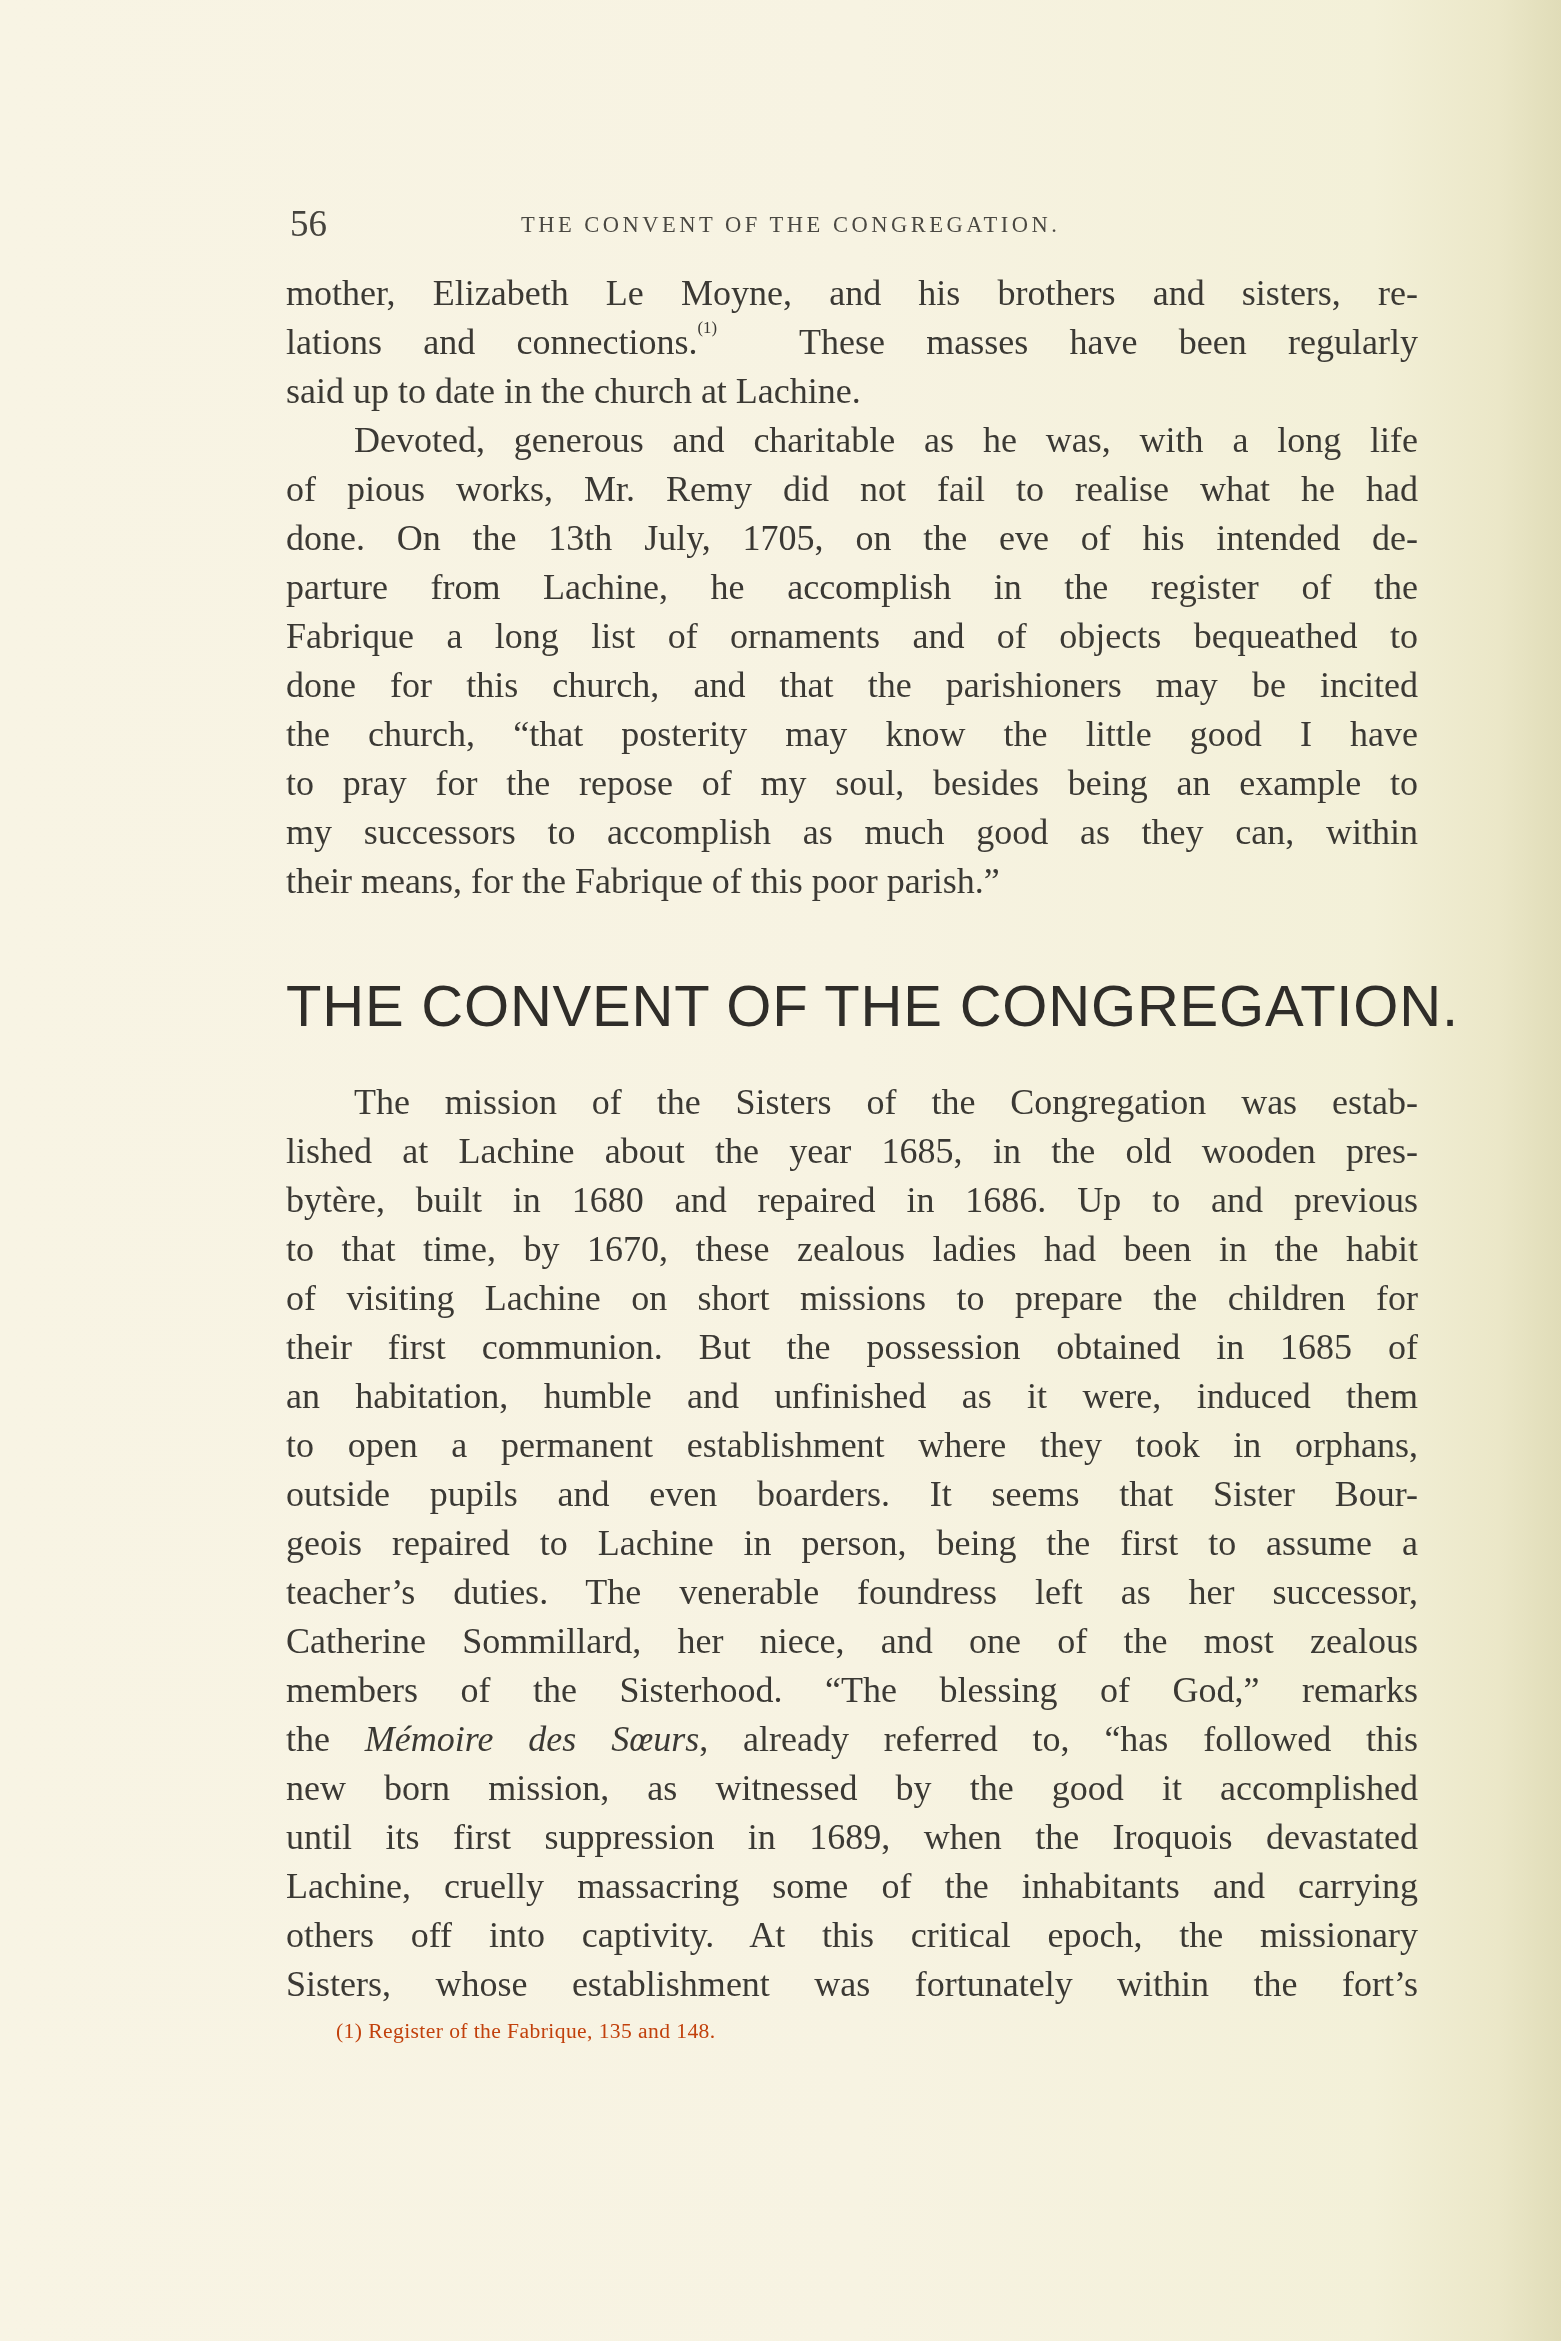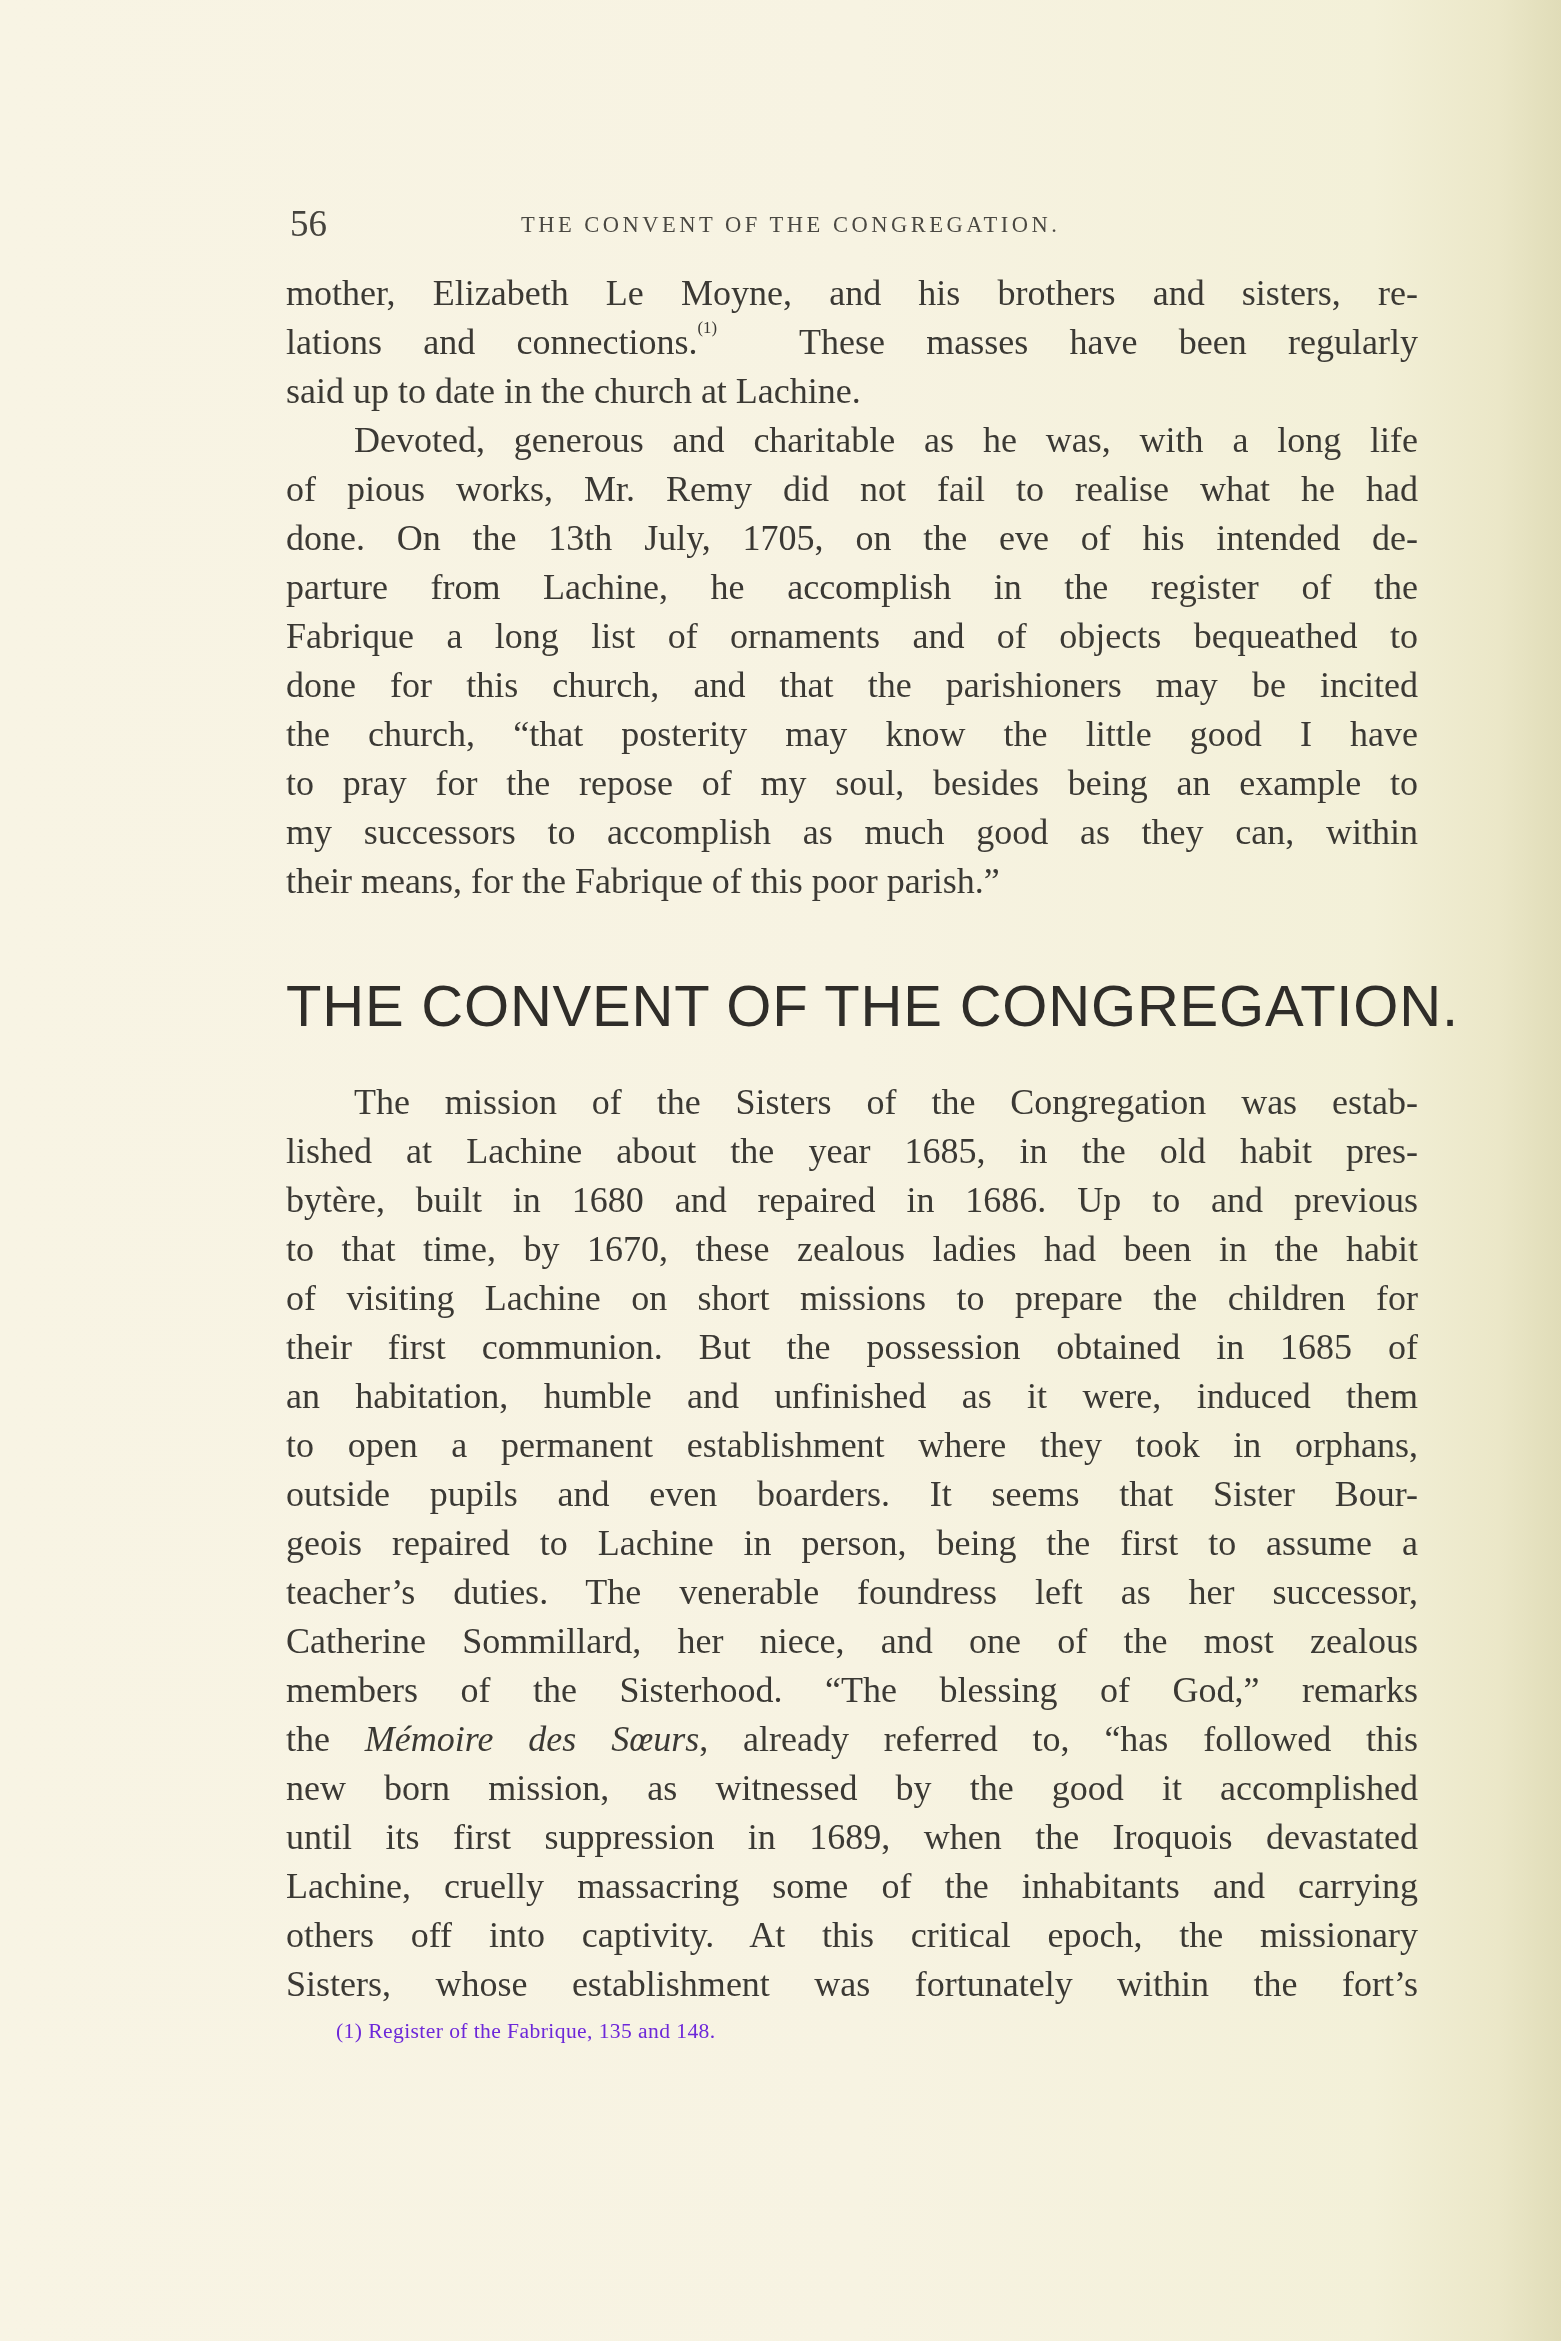--- a/index.html
+++ b/index.html
@@ -94,21 +94,21 @@
     }
     .italic {
       font-style: italic;
     }
     .footnote {
       position: absolute;
       top: 2017px;
       left: 336px;
       font-size: 21.6px;
       line-height: 28px;
-      color: #6d28d9;
+      color: #c2410c;
       letter-spacing: 0.4px;
       white-space: nowrap;
     }
   </style>
 </head>
 <body>
 
 <div class="page">
 
   <div class="running-head">
@@ -129,21 +129,21 @@
     <span class="line">the church, “that posterity may know the little good I have</span>
     <span class="line">to pray for the repose of my soul, besides being an example to</span>
     <span class="line">my successors to accomplish as much good as they can, within</span>
     <span class="line last">their means, for the Fabrique of this poor parish.”</span>
   </div>
 
   <h2 class="section-heading">THE CONVENT OF THE CONGREGATION.</h2>
 
   <div class="text-block block2">
     <span class="line indent">The mission of the Sisters of the Congregation was estab-</span>
-    <span class="line">lished at Lachine about the year 1685, in the old habit pres-</span>
+    <span class="line">lished at Lachine about the year 1685, in the old wooden pres-</span>
     <span class="line">bytère, built in 1680 and repaired in 1686.  Up to and previous</span>
     <span class="line">to that time, by 1670, these zealous ladies had been in the habit</span>
     <span class="line">of visiting Lachine on short missions to prepare the children for</span>
     <span class="line">their first communion.  But the possession obtained in 1685 of</span>
     <span class="line">an habitation, humble and unfinished as it were, induced them</span>
     <span class="line">to open a permanent establishment where they took in orphans,</span>
     <span class="line">outside pupils and even boarders.  It seems that Sister Bour-</span>
     <span class="line">geois repaired to Lachine in person, being the first to assume a</span>
     <span class="line">teacher’s duties.  The venerable foundress left as her successor,</span>
     <span class="line">Catherine Sommillard, her niece, and one of the most zealous</span>

